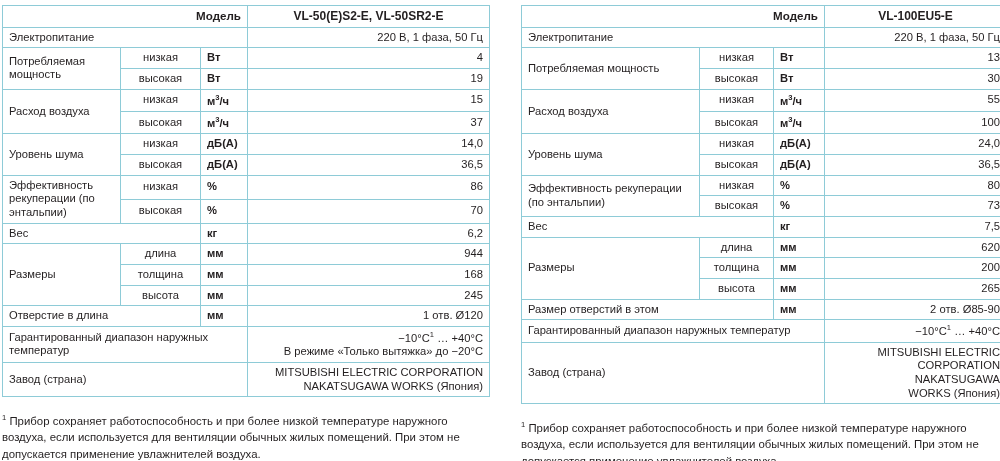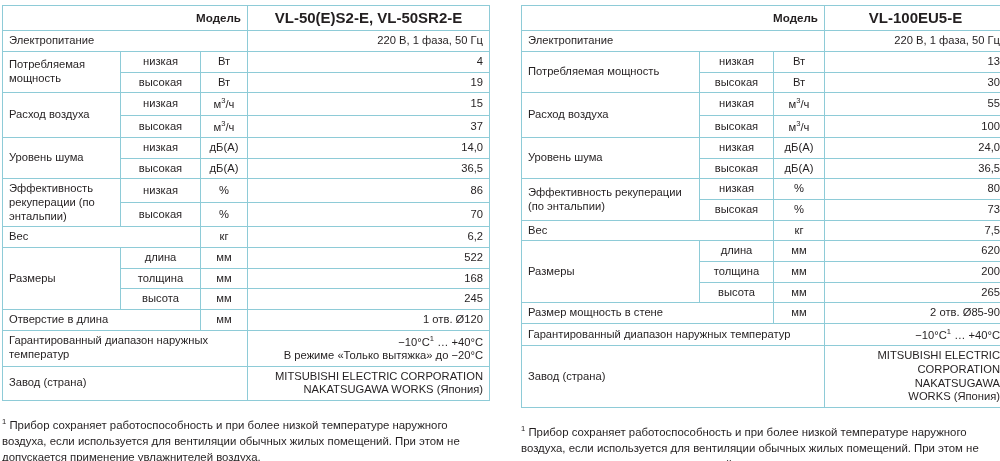--- a/index.html
+++ b/index.html
@@ -33,34 +33,34 @@
   }
   table.spec td {
     border: 1px solid #8ecbd7;
     padding: 3px 6px;
     vertical-align: middle;
     color: #231f20;
     background: #ffffff;
   }
   td.lbl      { text-align: left; }
   td.mode     { text-align: center; }
-  td.unit     { text-align: center; }
+  td.unit     { text-align: left; font-weight: bold; }
   td.val      { text-align: right; }
   td.modelhdr {
     text-align: right;
     font-weight: bold;
     font-size: 11.6px;
     padding-right: 9px;
   }
   td.modelval {
     background: #1a96a5;
     color: #ffffff;
     font-weight: bold;
     text-align: center;
-    font-size: 15px;
+    font-size: 12px;
     border-color: #1a96a5;
   }
   .sup { font-size: 7.6px; vertical-align: super; }
 
   .footnote {
     margin-top: 16px;
     font-size: 11.4px;
     line-height: 1.42;
     color: #231f20;
   }
@@ -154,21 +154,21 @@
         <tr>
           <td class="lbl" colspan="2">Вес</td>
           <td class="unit">кг</td>
           <td class="val">6,2</td>
         </tr>
 
         <tr>
           <td class="lbl" rowspan="3">Размеры</td>
           <td class="mode">длина</td>
           <td class="unit">мм</td>
-          <td class="val">522</td>
+          <td class="val">944</td>
         </tr>
         <tr>
           <td class="mode">толщина</td>
           <td class="unit">мм</td>
           <td class="val">168</td>
         </tr>
         <tr>
           <td class="mode">высота</td>
           <td class="unit">мм</td>
           <td class="val">245</td>
@@ -287,21 +287,21 @@
           <td class="unit">мм</td>
           <td class="val">200</td>
         </tr>
         <tr>
           <td class="mode">высота</td>
           <td class="unit">мм</td>
           <td class="val">265</td>
         </tr>
 
         <tr>
-          <td class="lbl" colspan="2">Размер мощность в стене</td>
+          <td class="lbl" colspan="2">Размер отверстий в этом</td>
           <td class="unit">мм</td>
           <td class="val">2 отв. Ø85-90</td>
         </tr>
 
         <tr>
           <td class="lbl" colspan="3">Гарантированный диапазон наружных температур</td>
           <td class="val">
             <span>−10°C</span><span class="sup">1</span><span> … +40°C</span>
           </td>
         </tr>

